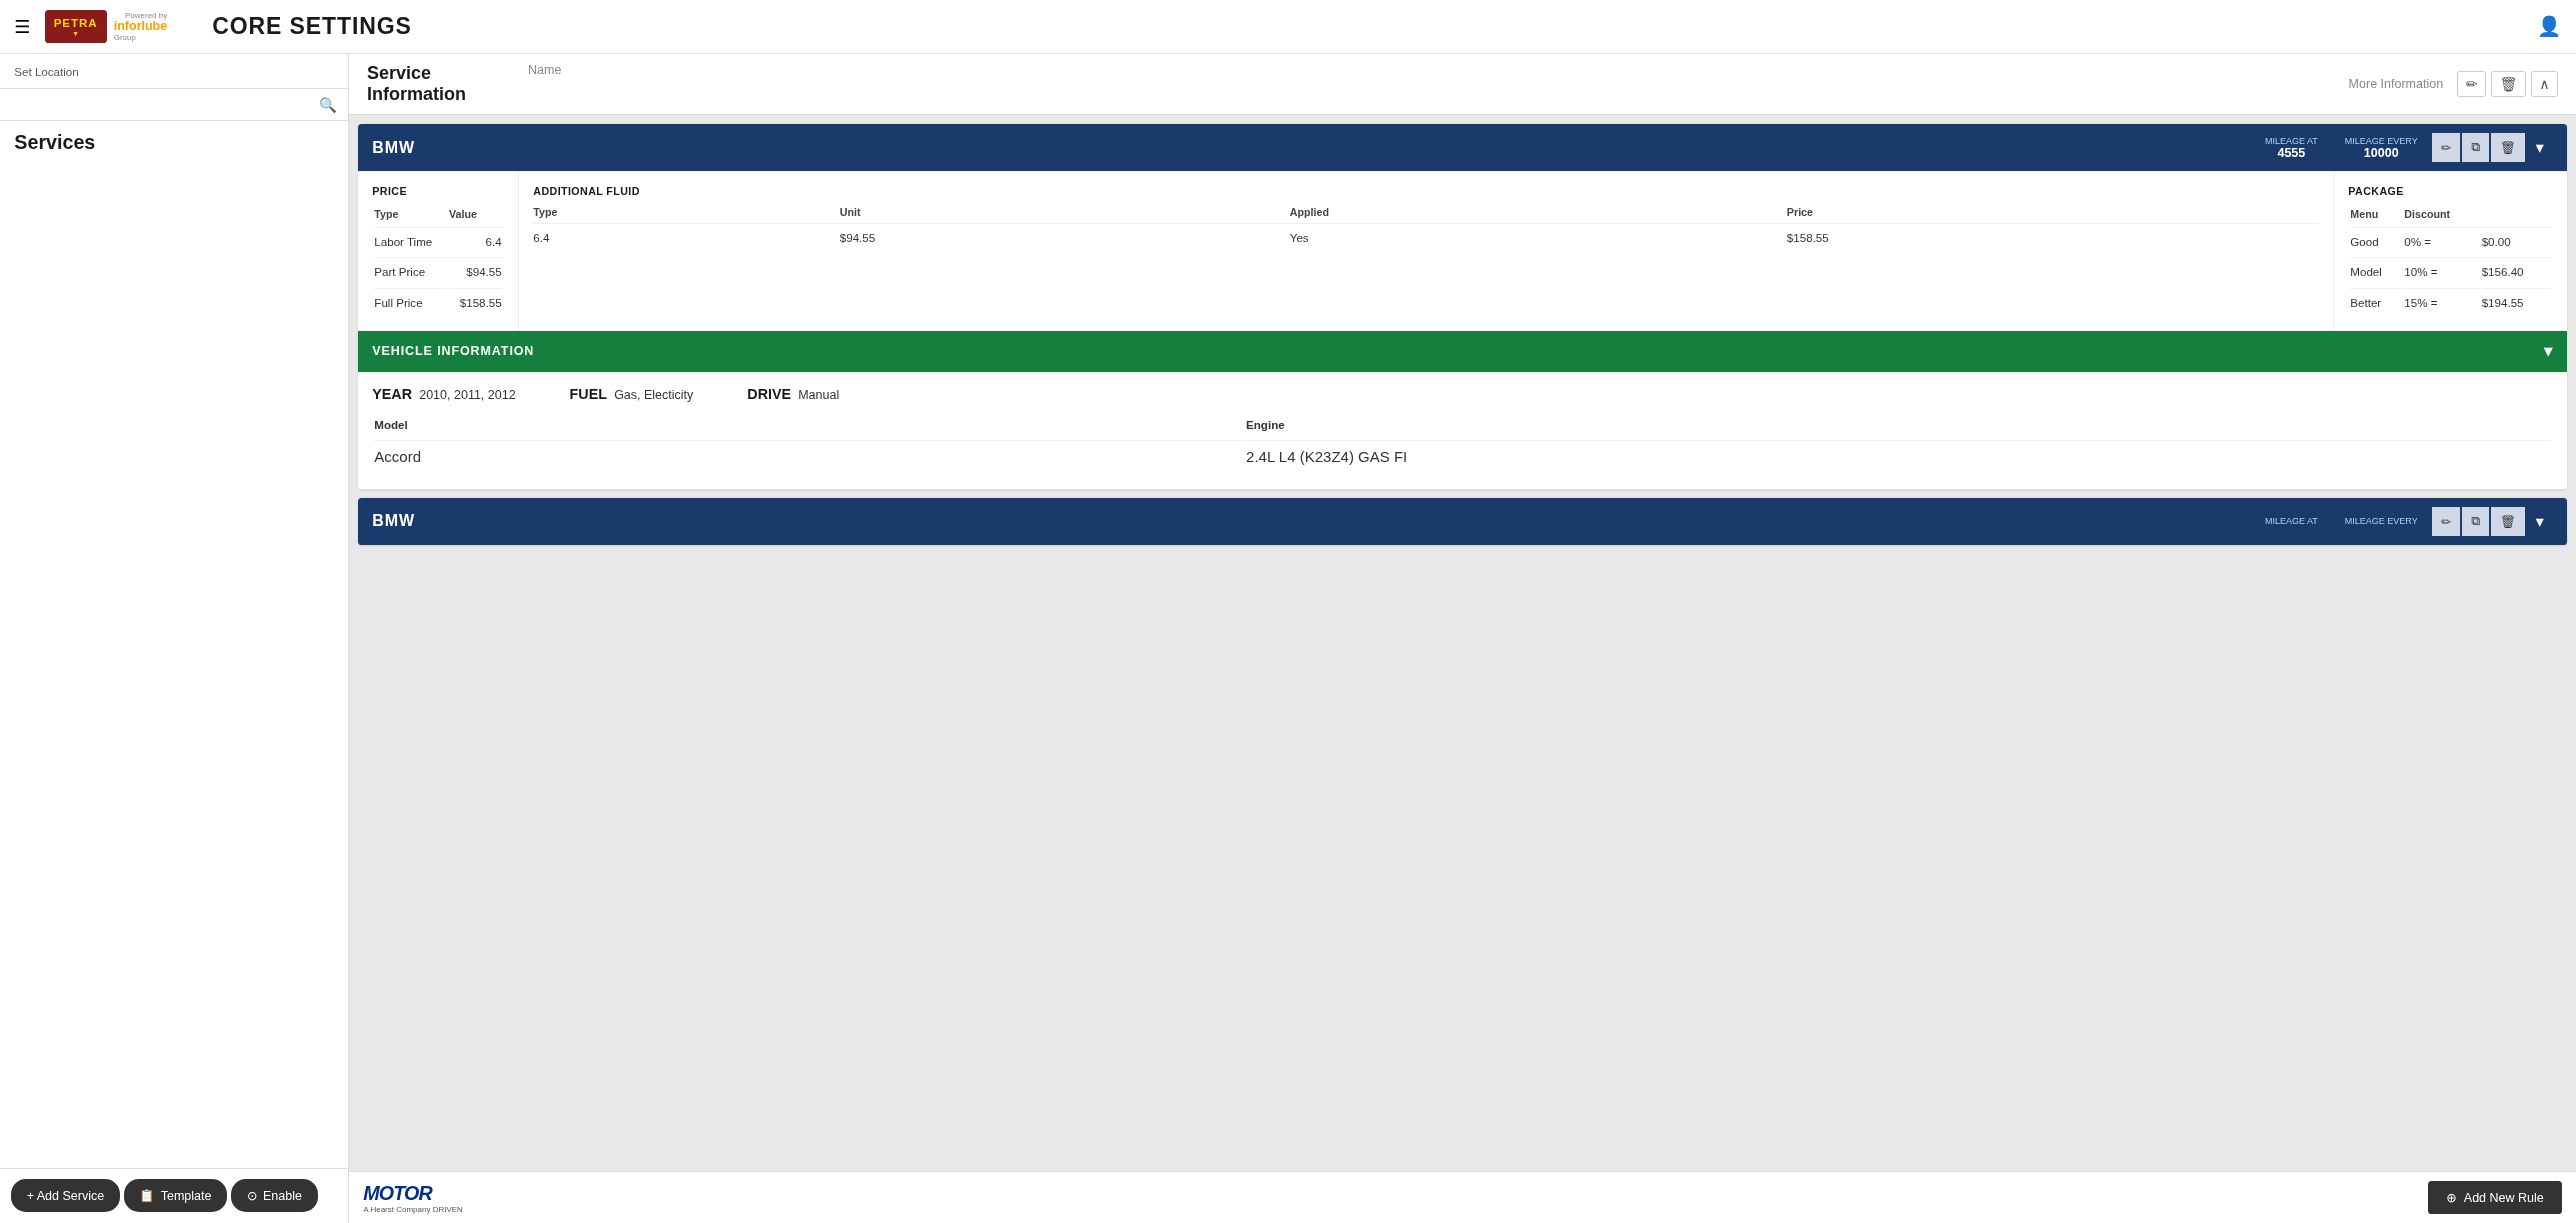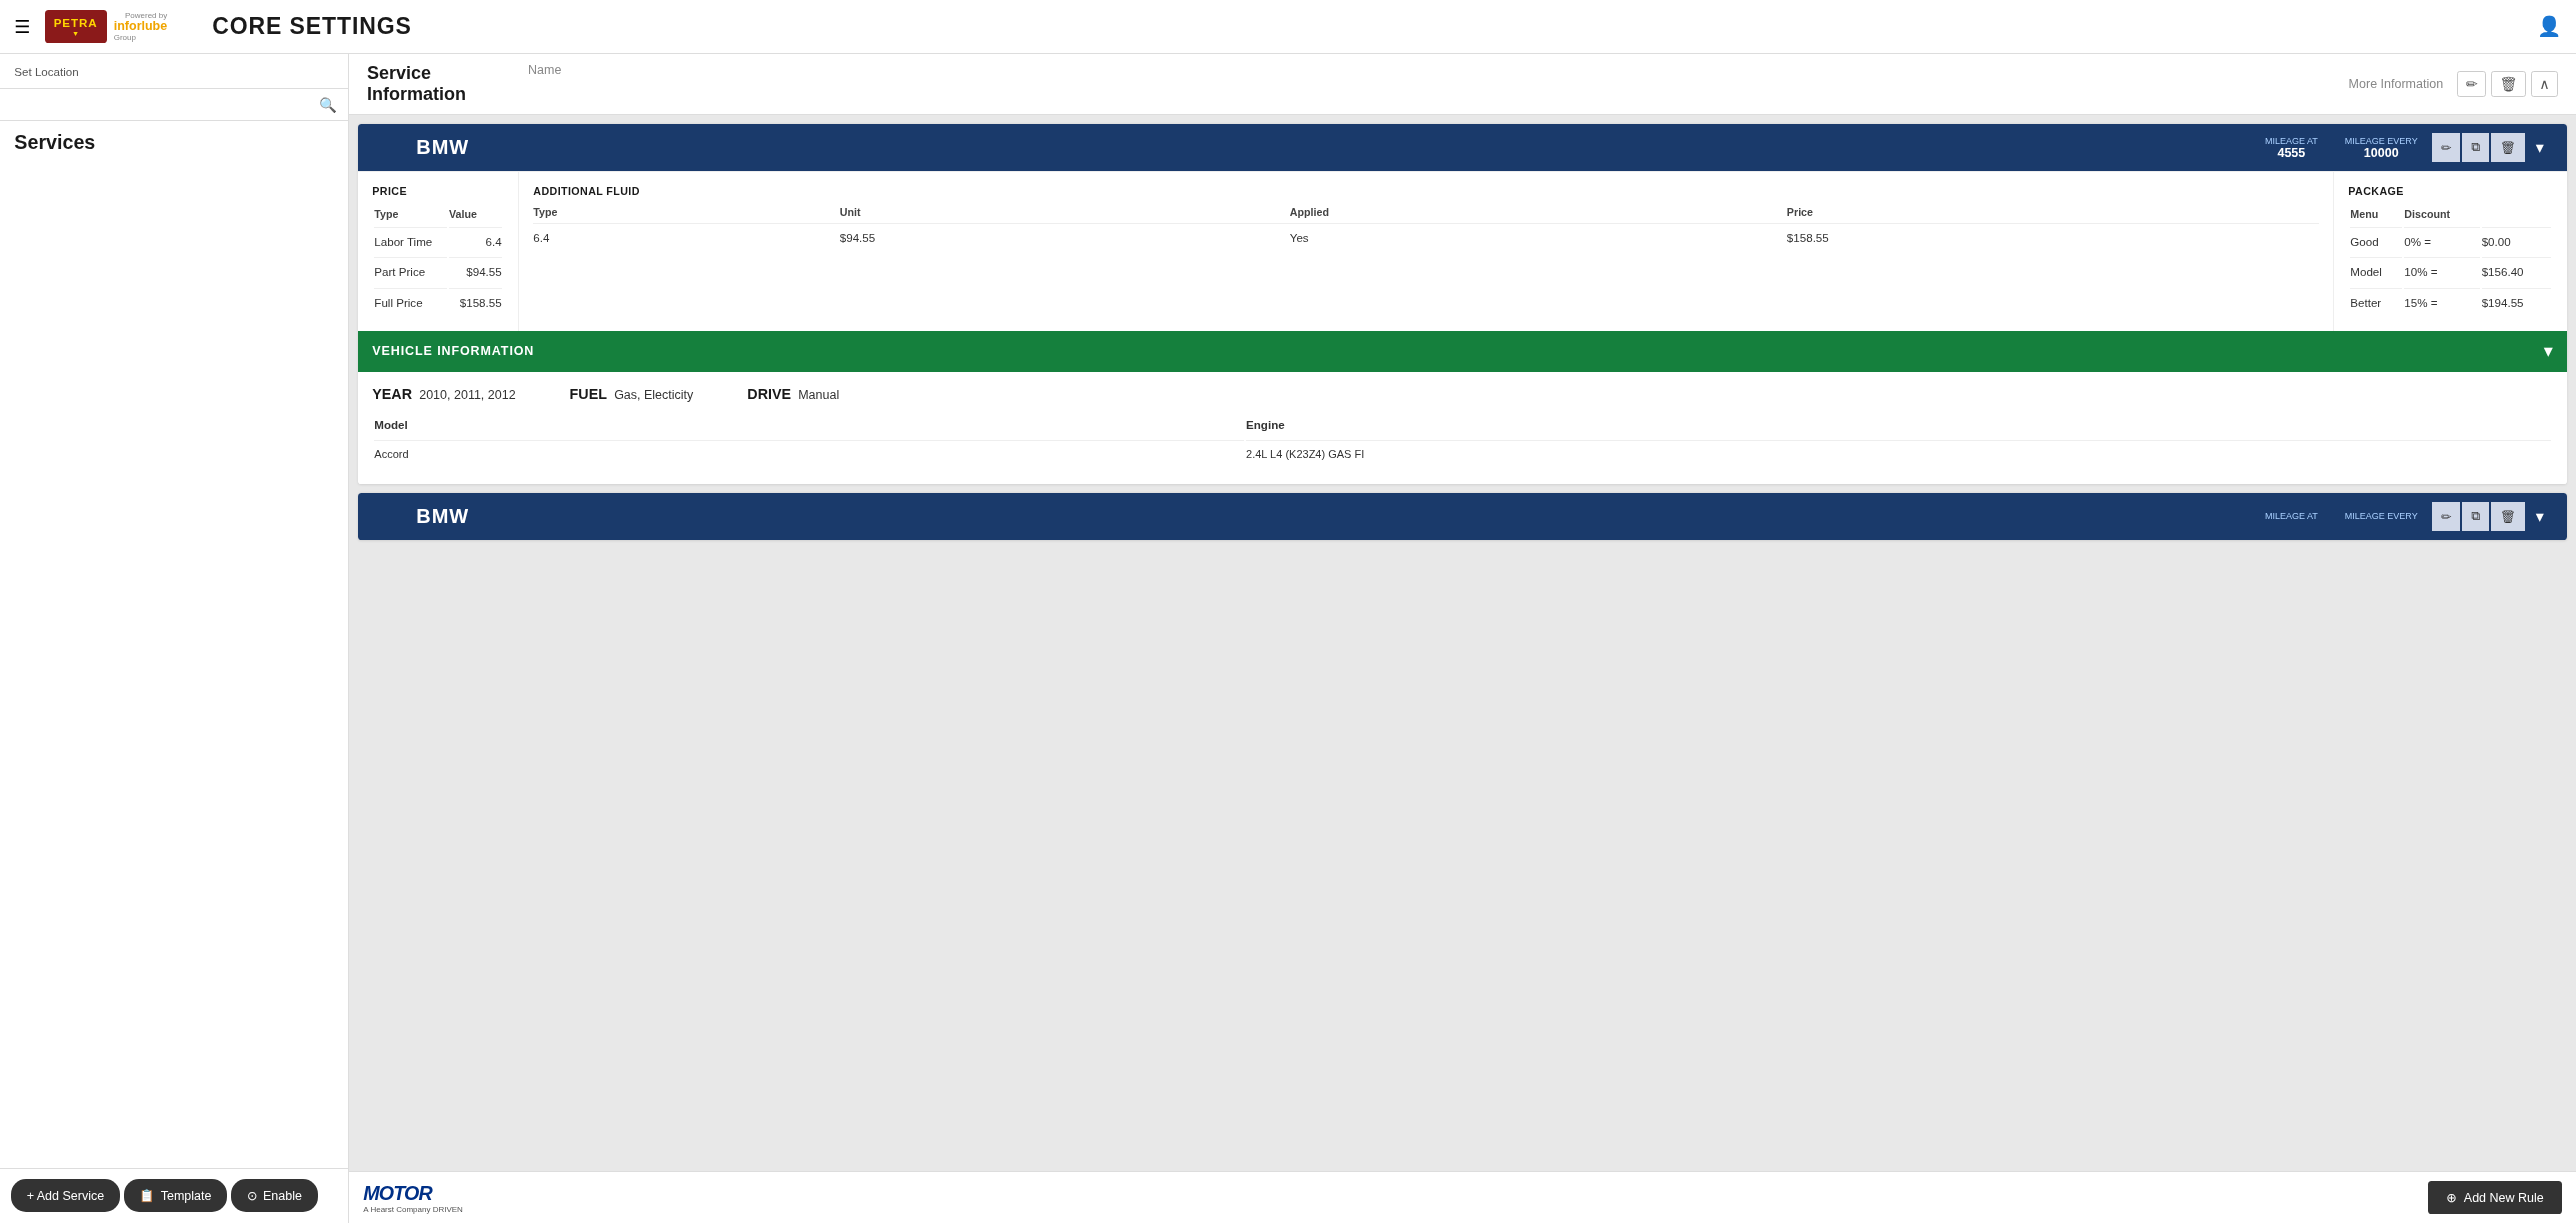--- a/index.html
+++ b/index.html
@@ -155,24 +155,23 @@
     }
     .card-header {
       background: #1a3a6b;
       color: #fff;
       display: flex;
       align-items: center;
       padding: 0 14.3px;
       height: 47px;
     }
     .card-header-title {
-      font-size: 20px;
+      font-size: 16px;
       font-weight: bold;
       letter-spacing: 0.9px;
-      margin-left: 44px;
     }
     .card-header-stats {
       margin-left: auto;
       display: flex;
       gap: 27px;
       font-size: 10.7px;
     }
     .card-header-stat { text-align: center; }
     .card-header-stat-label { color: #aad0ff; font-size: 9px; }
     .card-header-stat-value { font-size: 12.5px; font-weight: bold; }
@@ -306,21 +305,21 @@
     .vehicle-stat-value { font-size: 12.5px; color: #333; }
     .vehicle-table { width: 100%; }
     .vehicle-table th {
       text-align: left;
       font-size: 11.6px;
       font-weight: 600;
       color: #333;
       padding-bottom: 7.2px;
     }
     .vehicle-table td {
-      font-size: 11px;
+      font-size: 15px;
       padding: 7.2px 0;
       border-top: 0.9px solid #eee;
       color: #333;
     }
 
     
     .card-header-partial {
       background: #1a3a6b;
       color: #fff;
       display: flex;

